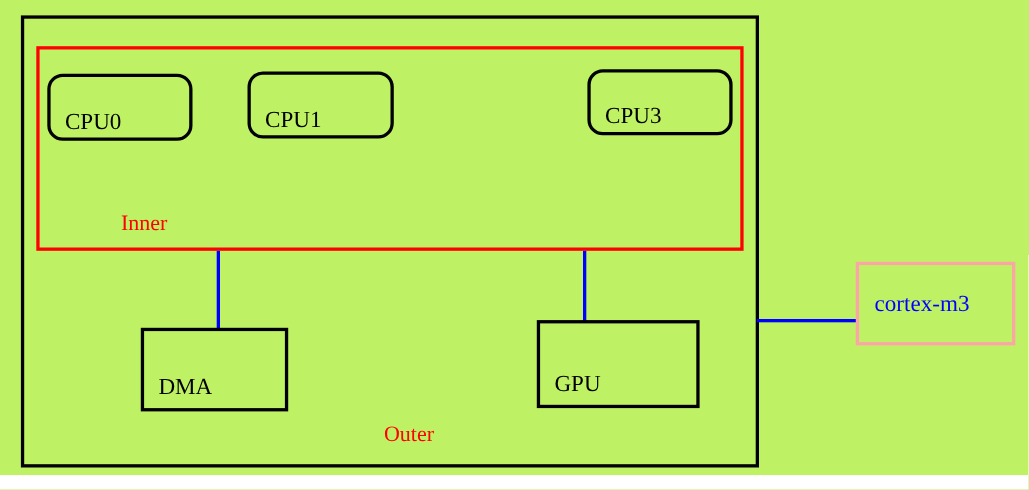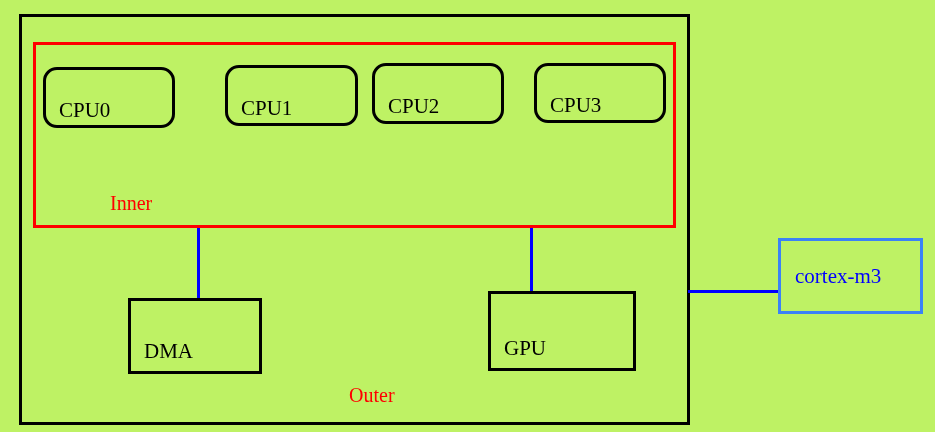--- a/index.html
+++ b/index.html
@@ -71,21 +71,21 @@
     bottom: 9px;
     font-size: 21px;
     color: #000000;
     line-height: 1;
     white-space: nowrap;
   }
 
   
   .ext-box {
     position: absolute;
-    border: 3px solid #3b82f6;
+    border: 3px solid #fca5a5;
     box-sizing: border-box;
     background: transparent;
   }
   .ext-label {
     position: absolute;
     left: 14px;
     top: 50%;
     transform: translateY(-50%);
     font-size: 21px;
     color: #0000ff;
@@ -124,23 +124,20 @@
   <div class="inner-box"></div>
 
   <div class="cpu-box" style="left:43px; top:67px; width:132px; height:61px;">
     <span class="cpu-label">CPU0</span>
   </div>
 
   <div class="cpu-box" style="left:225px; top:65px; width:133px; height:61px;">
     <span class="cpu-label">CPU1</span>
   </div>
 
-  <div class="cpu-box" style="left:372px; top:63px; width:132px; height:61px;">
-    <span class="cpu-label">CPU2</span>
-  </div>
 
   <div class="cpu-box" style="left:534px; top:63px; width:132px; height:60px;text-align:right;">
     <span class="cpu-label">CPU3</span>
   </div>
 
   <div class="annot annot-red" style="left:62px; top:192px;margin-left:48px;">Inner</div>
 
   <div class="conn-v" style="left:197px; top:228px; height:71px;"></div>
 
   <div class="conn-v" style="left:530px; top:228px; height:64px;"></div>

